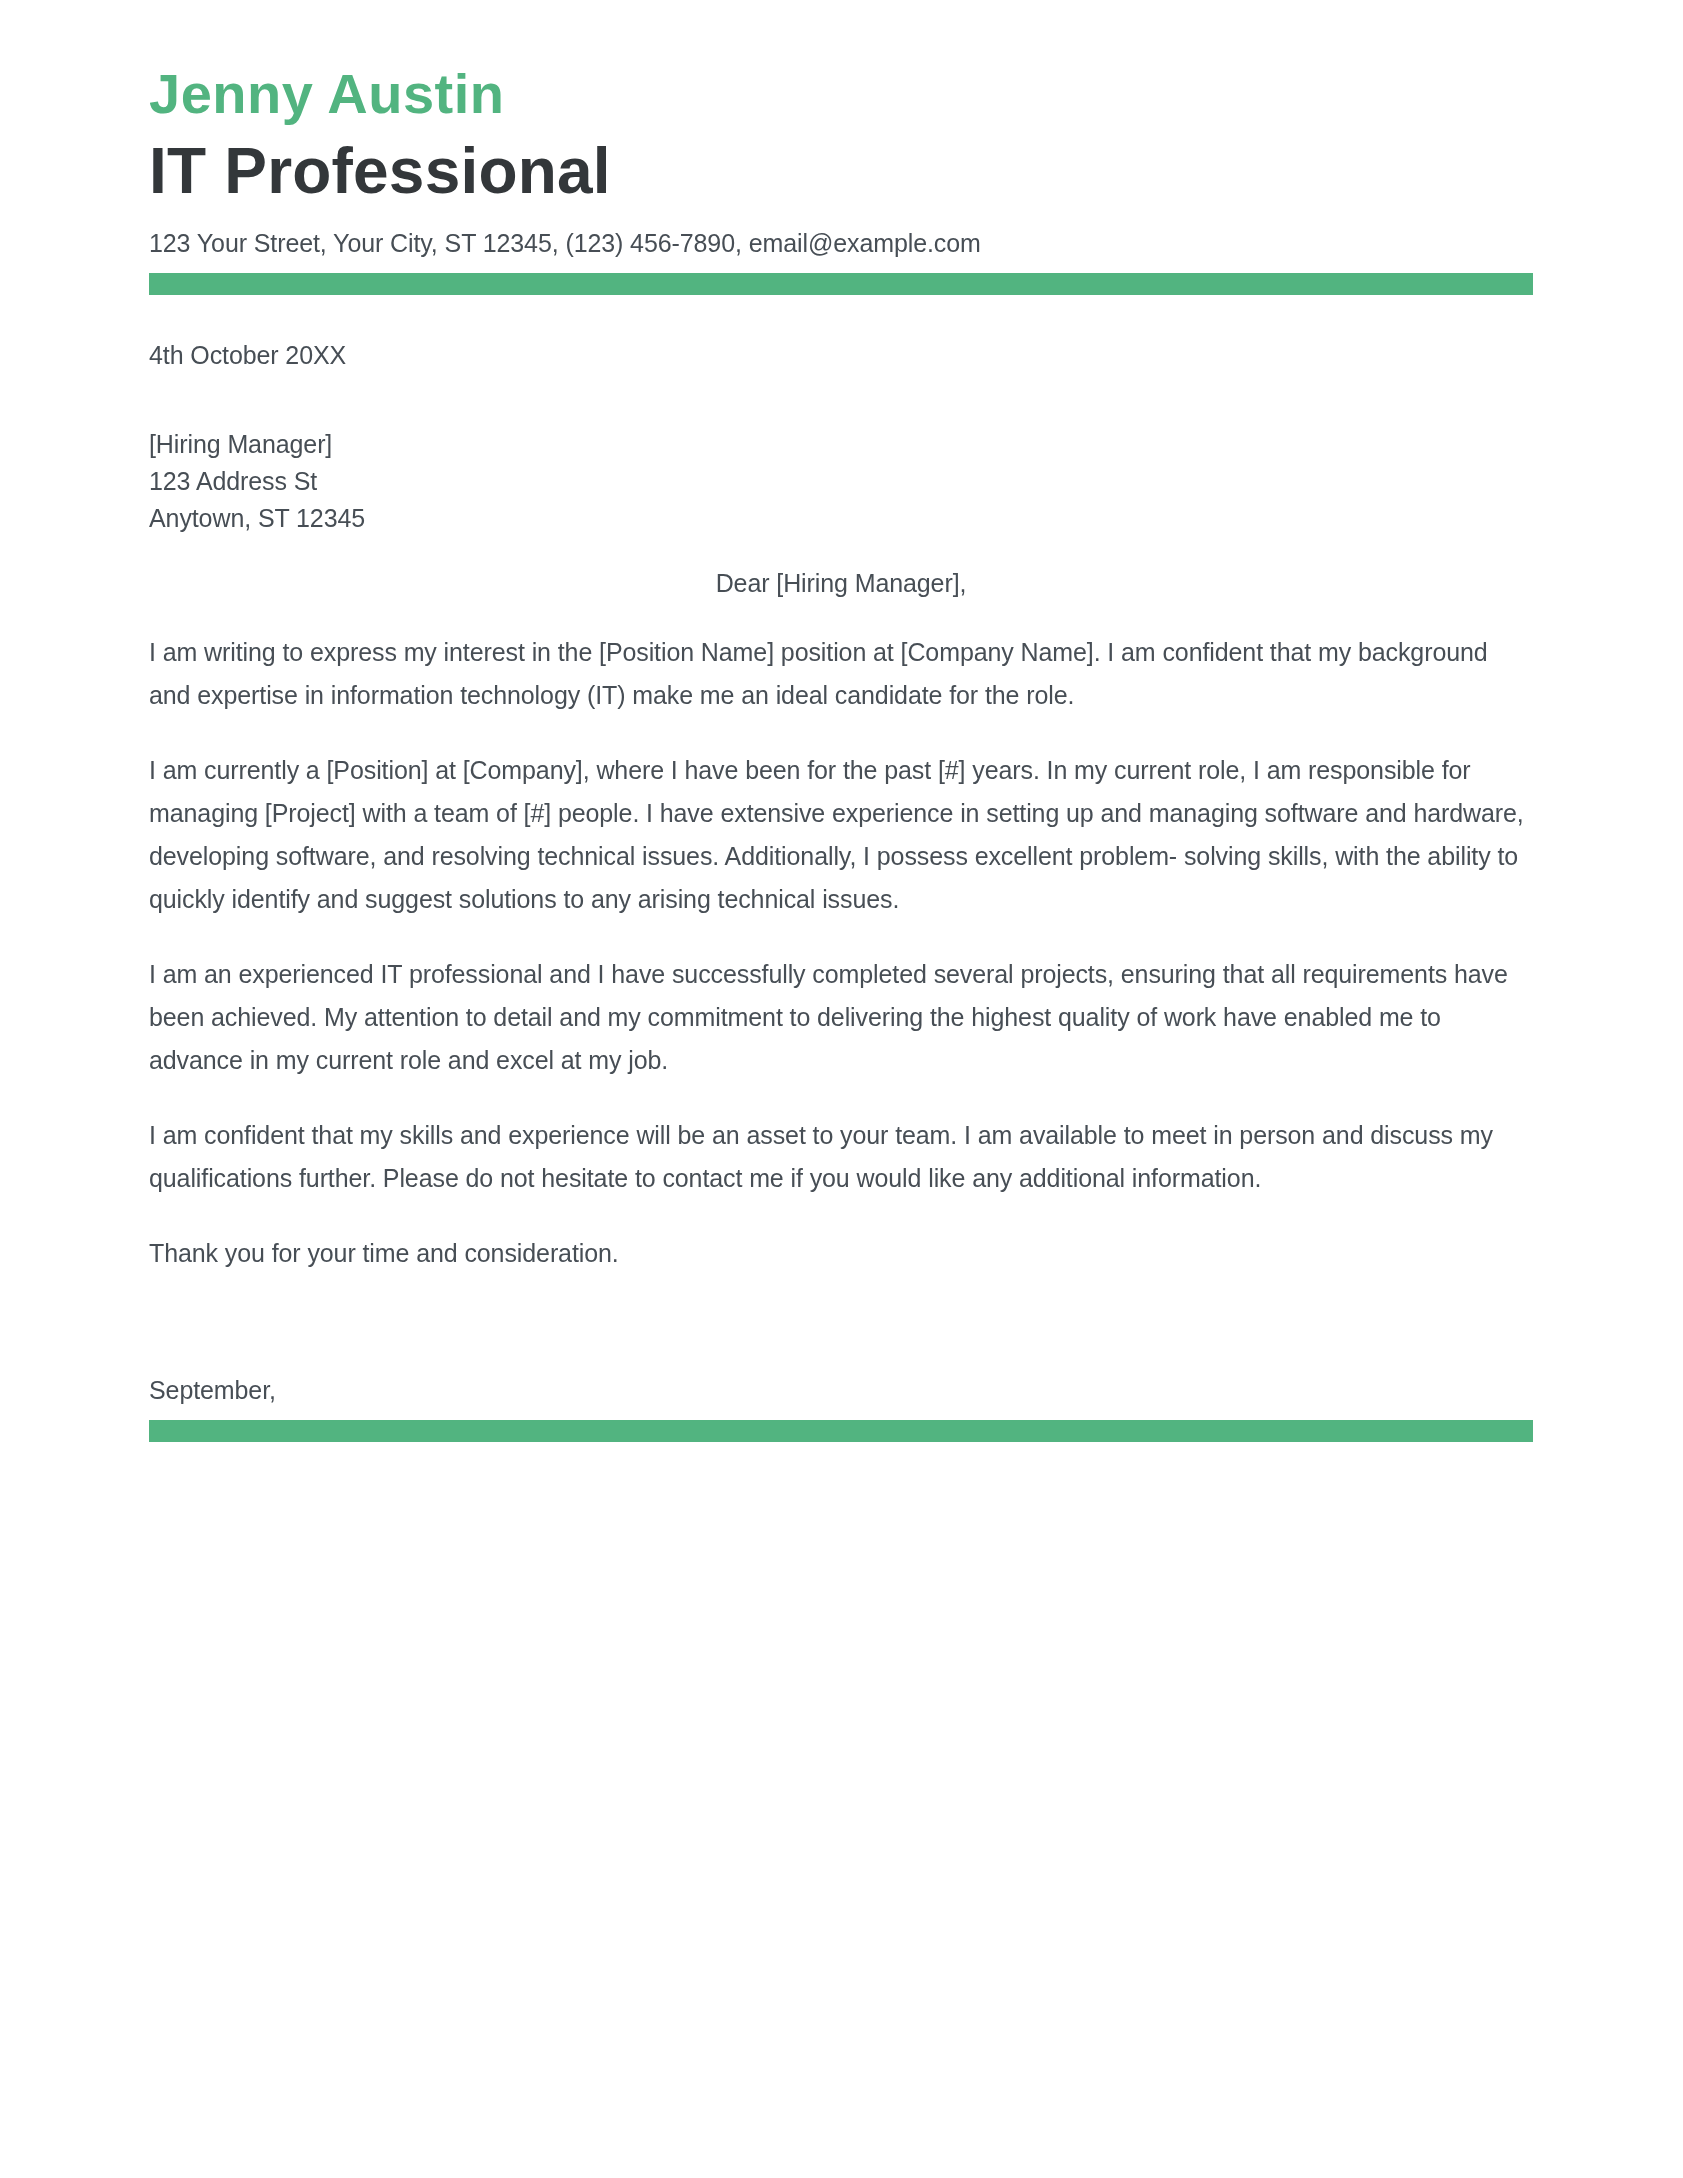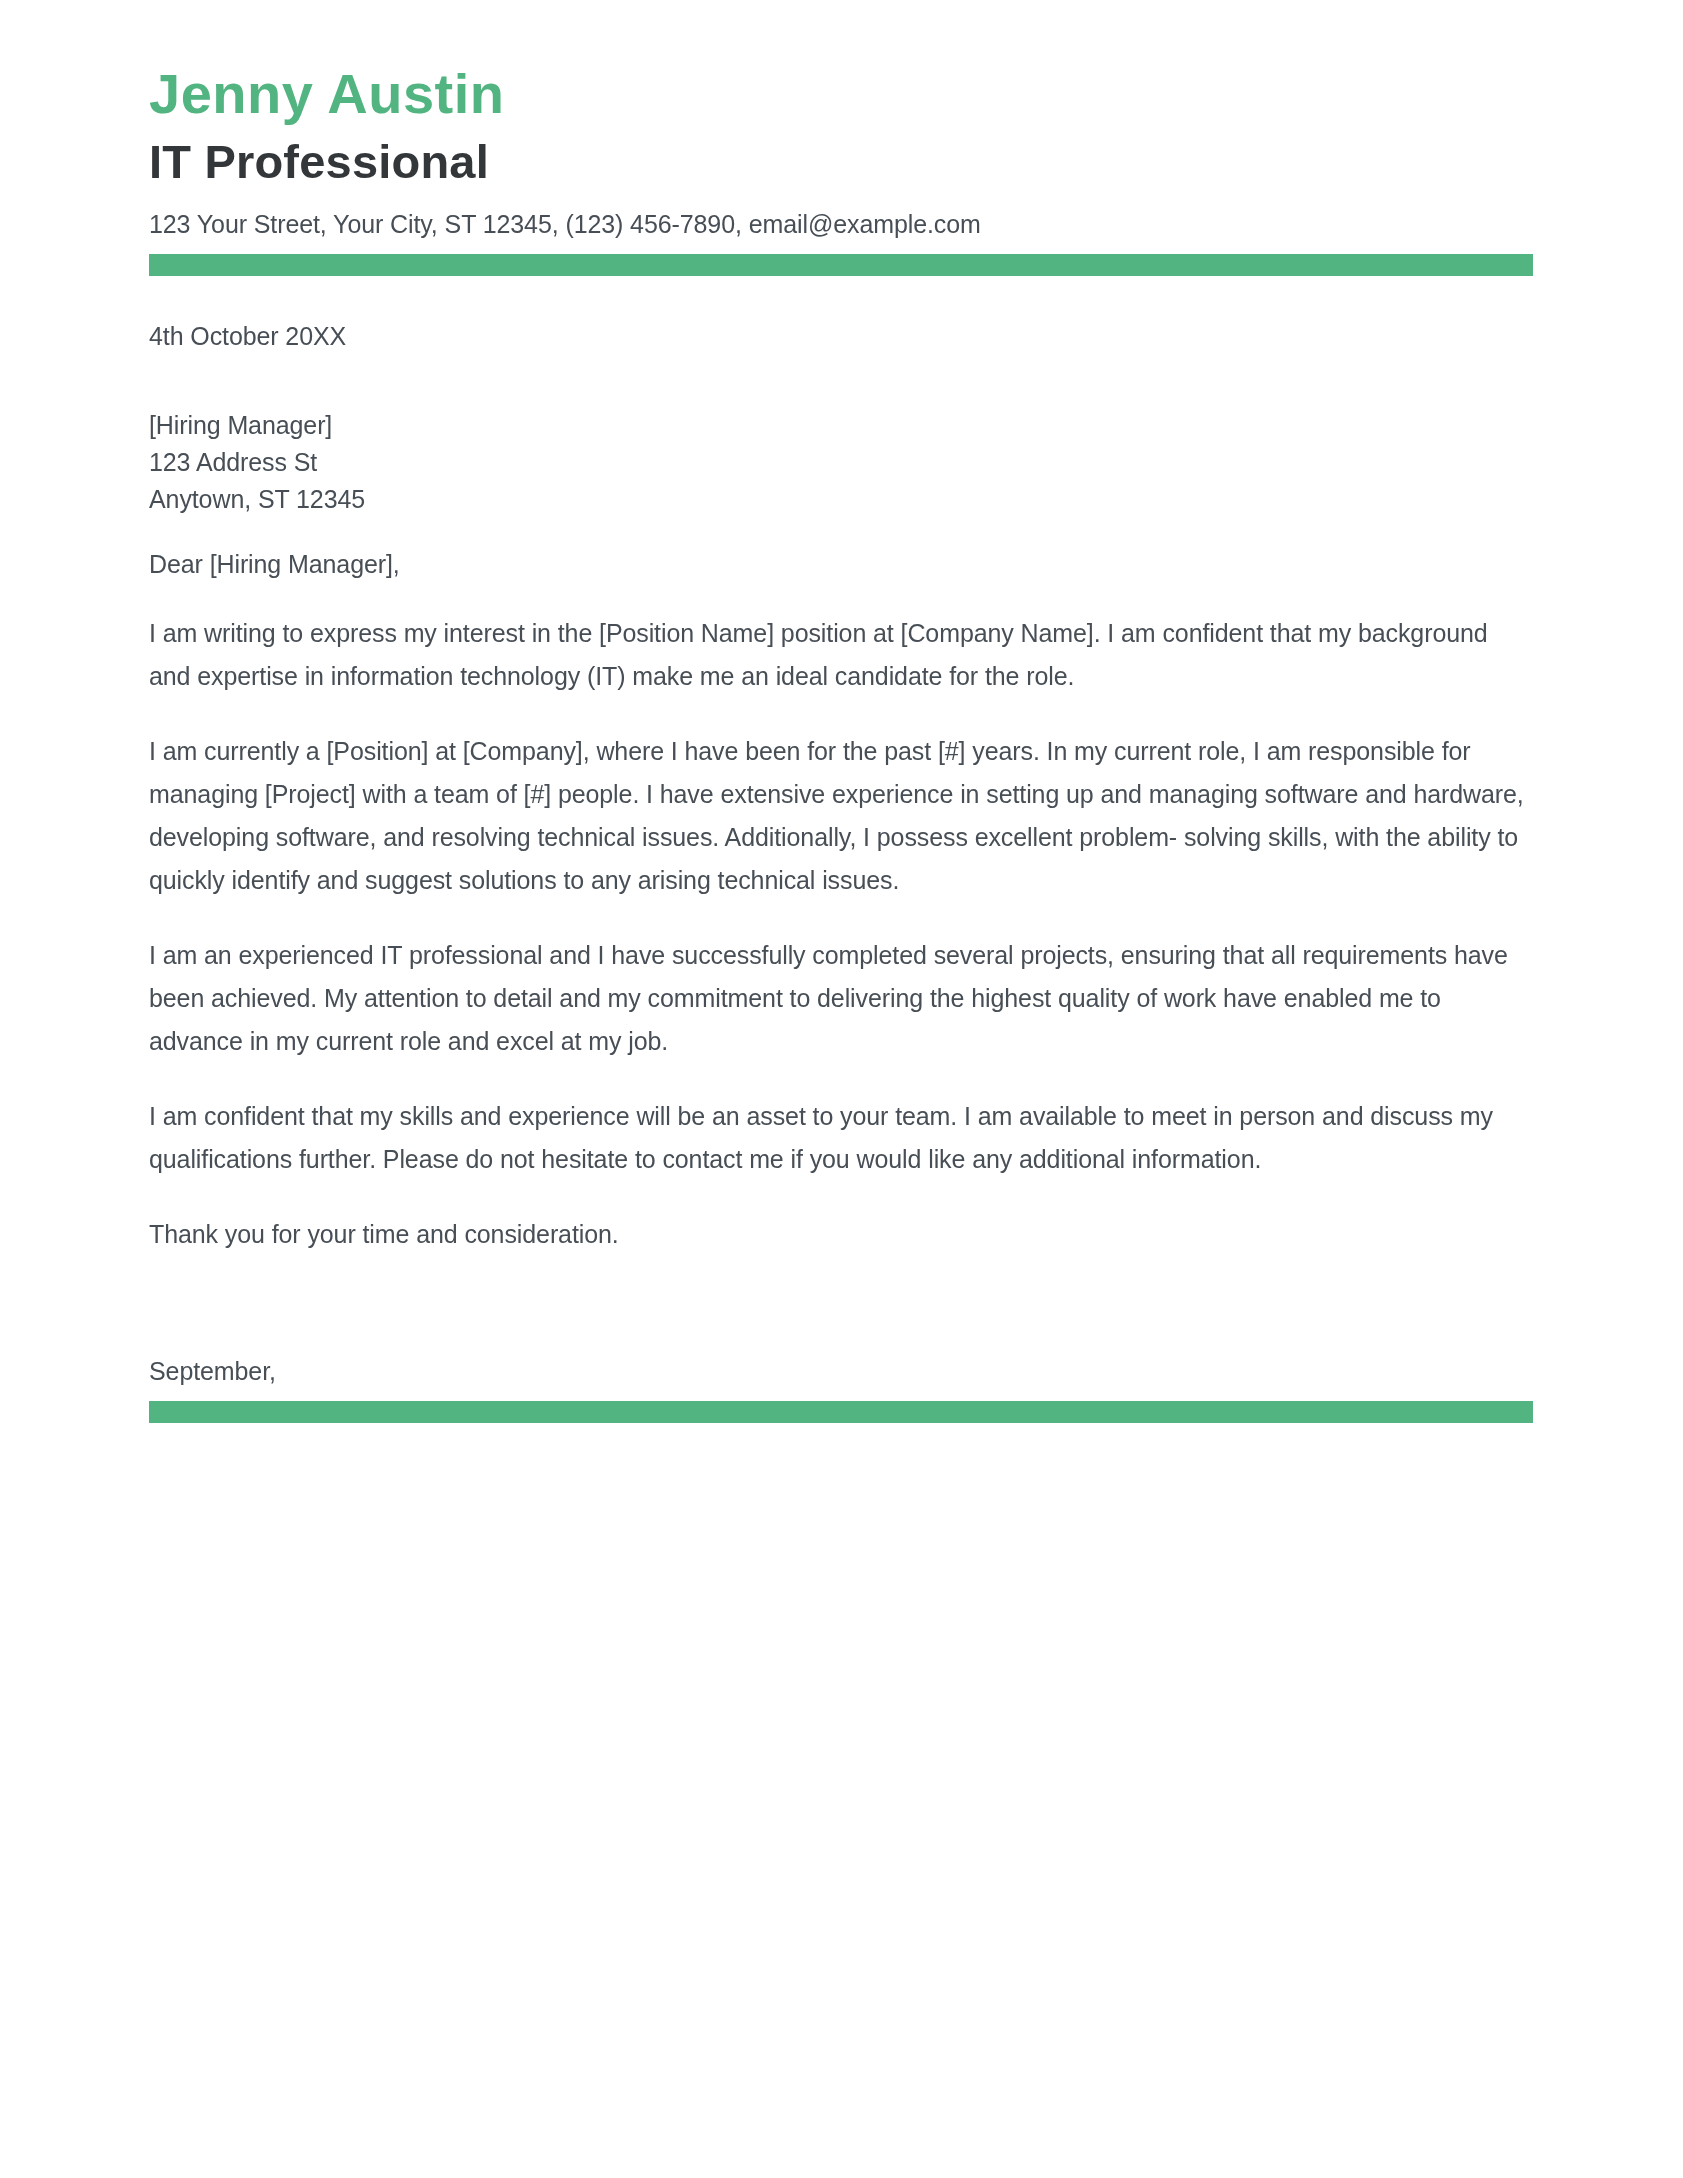--- a/index.html
+++ b/index.html
@@ -23,21 +23,21 @@
   .name {
     margin: 0;
     font-size: 56px;
     font-weight: bold;
     letter-spacing: 0.5px;
     color: #52b480;
     line-height: 1.18;
   }
   .job-title {
     margin: 8px 0 0 0;
-    font-size: 47px;
+    font-size: 64px;
     font-weight: bold;
     letter-spacing: 0.2px;
     color: #33373a;
     line-height: 1.14;
   }
   .contact-line {
     margin-top: 14px;
     font-size: 24px;
     color: #666b70;
     line-height: 30px;
@@ -63,20 +63,21 @@
     margin-top: 44px;
     line-height: 32px;
   }
   .recipient-block {
     margin-top: 55px;
     line-height: 37px;
   }
   .salutation {
     margin-top: 30px;
     line-height: 32px;
+    text-align: center;
   }
   .para {
     margin: 32px 0 0 0;
     max-width: 1386px;
   }
   .thanks {
     margin-top: 32px;
   }
   .sincerely {
     margin-top: 99px;

